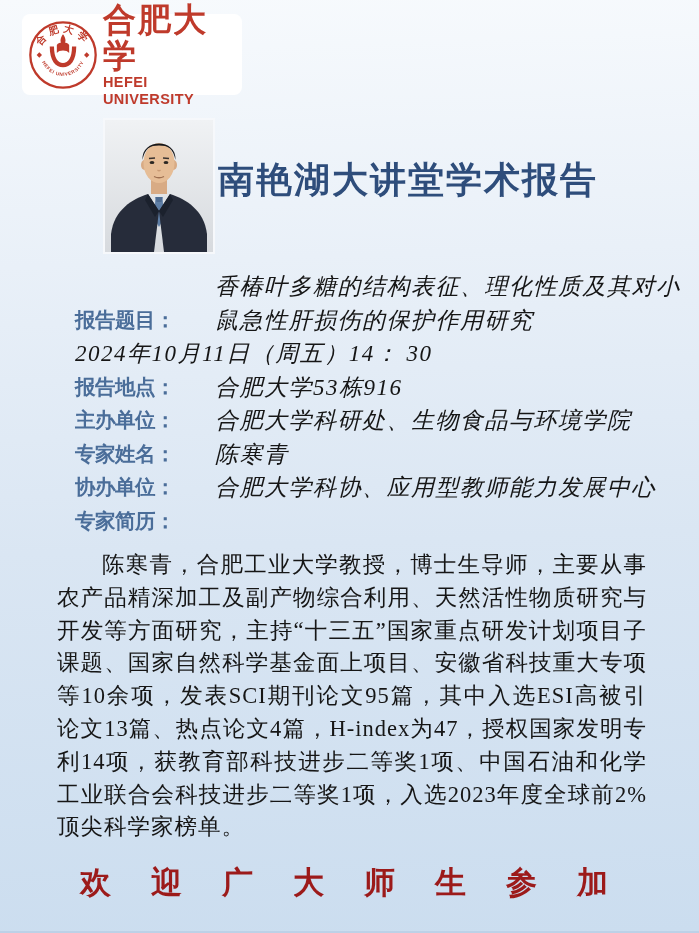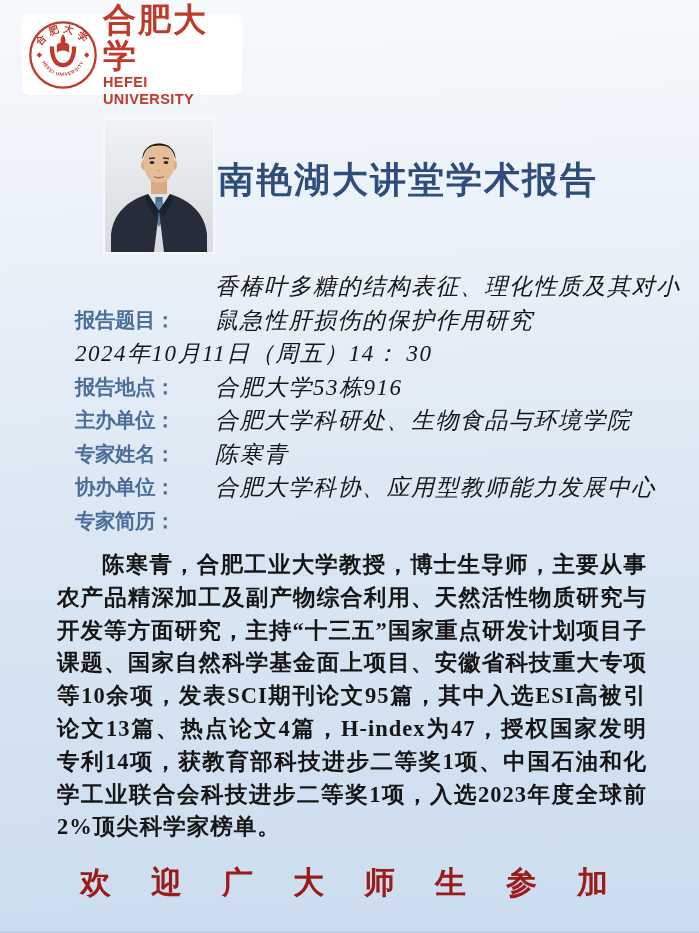--- a/index.html
+++ b/index.html
@@ -64,21 +64,21 @@
     font-size:23px; line-height:33.5px; letter-spacing:1.5px;
     font-weight:500;
     font-style:italic;
   }
 
   
   .bio{
     position:absolute; left:57px; top:549px; width:590px;
     font-size:22.5px; line-height:32.8px; letter-spacing:1px;
     color:var(--text-black,#161616); text-align:justify; text-indent:2em;
-    font-weight:700;
+    font-weight:400;
   }
 
   
   .welcome{
     position:absolute; left:80px; top:862px; width:528px;
     display:flex; justify-content:space-between;
     font-size:31px; font-weight:bold; color:var(--welcome-red,#9c1a1a);
   }
 </style>
 </head>

